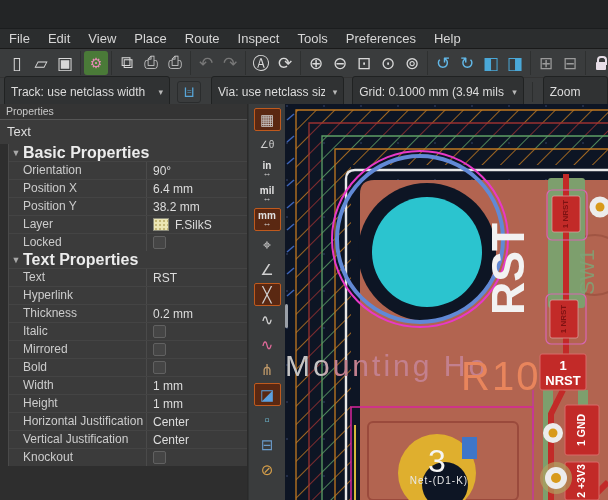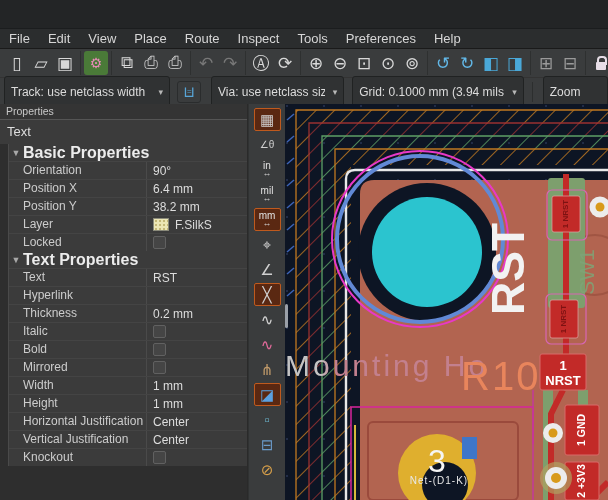--- a/index.html
+++ b/index.html
@@ -46,21 +46,21 @@
   .prow .pv{flex:1;border-left:1px solid #4a4a4a;color:#dddddd;font-size:12px;line-height:16px;padding-left:6px;display:flex;align-items:center;}
   .cbox{width:11px;height:11px;background:#454545;border:1px solid #616161;border-radius:2px;}
   .swatch{width:14px;height:11px;background:#ece6b4;border:1px solid #8a8a7a;margin-right:6px;
      background-image:radial-gradient(#c4b877 1px, transparent 1px);background-size:4px 4px;}
   
   .ltoolbar{position:absolute;left:248px;top:0;width:37px;height:396px;background:#3a3c3d;border-left:1px solid #303232;box-sizing:border-box;
      display:flex;flex-direction:column;align-items:center;padding-top:3px;}
   .lbtn{width:27px;height:23px;margin:1px 0;border-radius:2px;display:flex;flex-direction:column;align-items:center;justify-content:center;
      color:#d0d0d0;font-size:15px;line-height:1;border:1px solid transparent;box-sizing:border-box;flex:0 0 auto;}
   .lbtn.active{background:#5a2812;border-color:#bf5a1e;}
-  .lbtn .tx{font-size:10px;font-weight:normal;color:#e0e0e0;}
+  .lbtn .tx{font-size:10px;font-weight:bold;color:#e0e0e0;}
   .lbtn .sb{font-size:9px;margin-top:-2px;color:#d0d0d0;}
   
   .canvas{position:absolute;left:285px;top:0;width:323px;height:396px;background:#0d1524;}
   svg text{font-family:"Liberation Sans",sans-serif;}
 </style>
 </head>
 <body>
 
 <div class="app">
   <div class="titlebar"></div>
@@ -194,27 +194,27 @@
             <span class="pl">Thickness</span>
             <span class="pv">0.2 mm</span>
           </div>
           <div class="prow">
             <span class="pl">Italic</span>
             <span class="pv">
               <span class="cbox"></span>
             </span>
           </div>
           <div class="prow">
+            <span class="pl">Mirrored</span>
+            <span class="pv">
+              <span class="cbox"></span>
+            </span>
+          </div>
+          <div class="prow">
             <span class="pl">Bold</span>
-            <span class="pv">
-              <span class="cbox"></span>
-            </span>
-          </div>
-          <div class="prow">
-            <span class="pl">Mirrored</span>
             <span class="pv">
               <span class="cbox"></span>
             </span>
           </div>
           <div class="prow">
             <span class="pl">Width</span>
             <span class="pv">1 mm</span>
           </div>
           <div class="prow">
             <span class="pl">Height</span>

